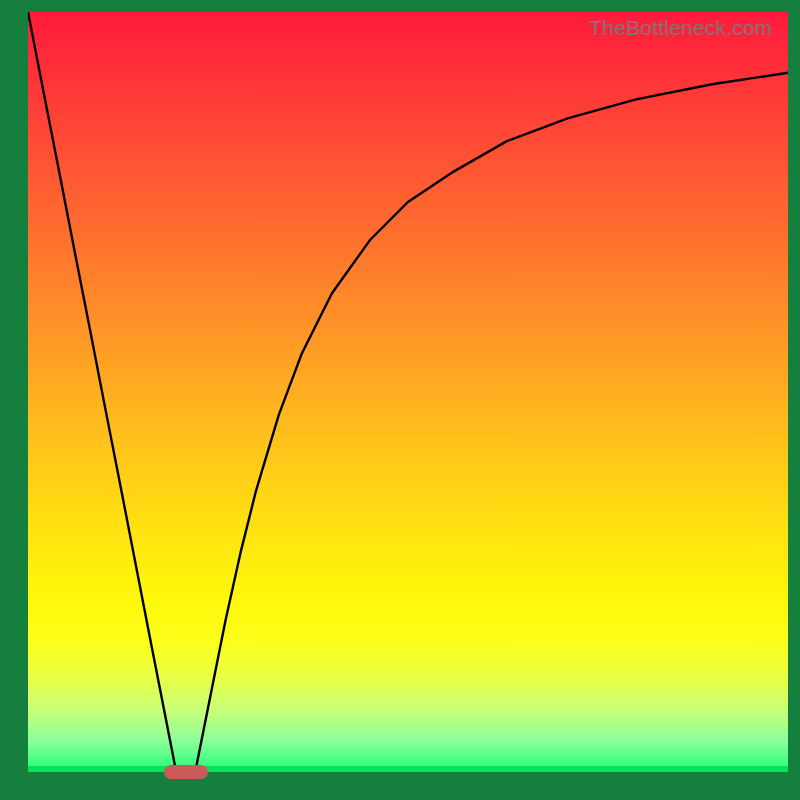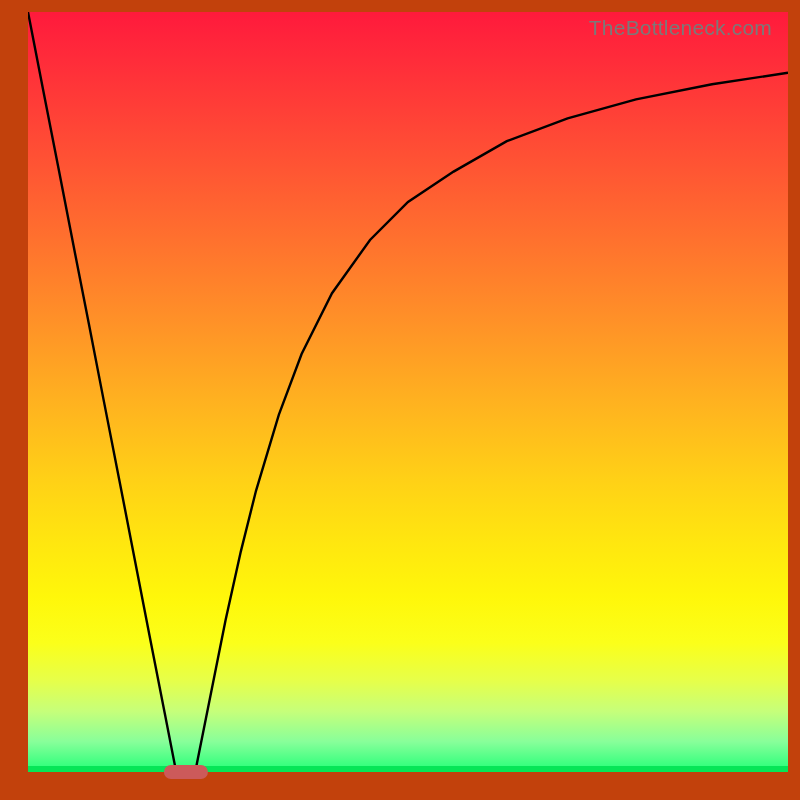--- a/index.html
+++ b/index.html
@@ -8,21 +8,21 @@
     width: 800px;
     height: 800px;
     overflow: hidden;
     background: #000;
     font-family: Arial, Helvetica, sans-serif;
   }
   .frame {
     position: relative;
     width: 800px;
     height: 800px;
-    background: #c2410c;
+    background: #15803d;
   }
   .plot-area {
     position: absolute;
     left: 28px;
     top: 12px;
     width: 760px;
     height: 760px;
     background: linear-gradient(to bottom,
       #ff1a3c 0%,
       #ff2b3a 6%,

